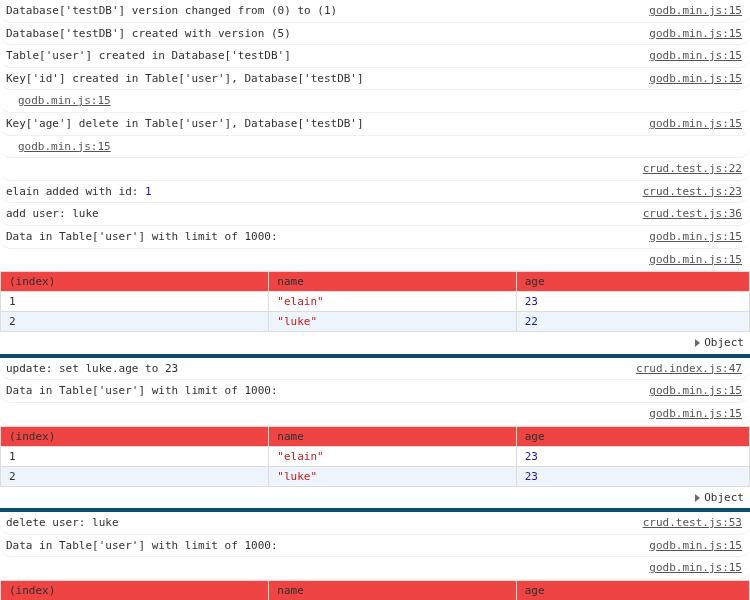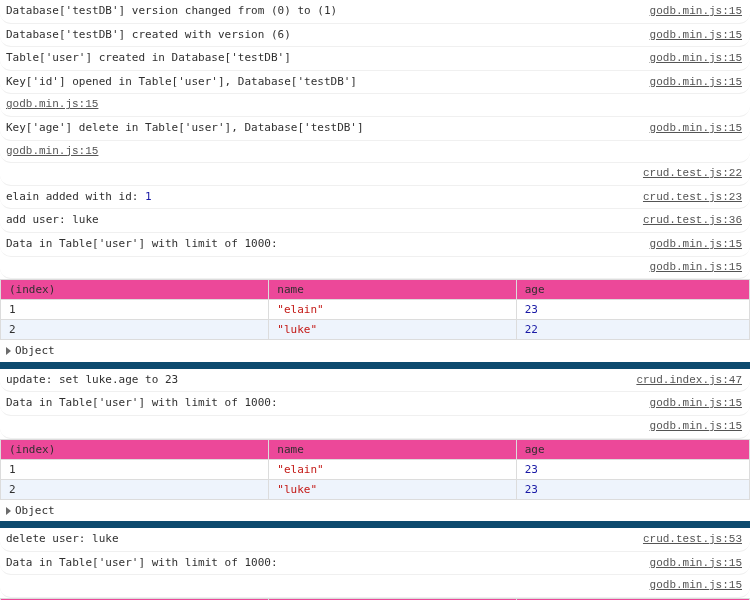--- a/index.html
+++ b/index.html
@@ -20,82 +20,83 @@
     line-height: 1.6;
     min-height: 15px;
     border-radius: 11px;
   }
   .msg { white-space: pre; }
   .source {
     color: #545454;
     text-decoration: underline;
     cursor: pointer;
     white-space: nowrap;
-    font-family: Liberation Mono, monospace;
+    margin-left: 12px;
   }
   .num { color: #1a1aa6; }
 
   .tbl {
     width: 100%;
     border-collapse: collapse;
     table-layout: fixed;
   }
   .tbl th, .tbl td {
     text-align: left;
     padding: 3px 8px;
     border: 1px solid #dcdcdc;
     font-weight: normal;
     font-family: inherit;
     font-size: 11px;
   }
   .tbl thead th {
-    background: #ec4899;
+    background: #ef4444;
     color: #303030;
   }
   .tbl tbody tr.even td { background: #ffffff; }
   .tbl tbody tr.odd  td { background: #eef4fc; }
   .tbl .c0 { width: 36%; }
   .tbl .c1 { width: 33%; }
   .tbl .c2 { width: 31%; }
   .str { color: #c41a16; }
   .val { color: #1a1aa6; }
 
   .obj-row {
     padding: 2px 6px;
-    border-bottom: 7px solid #0c4a6e;
+    border-bottom: 4px solid #0c4a6e;
     line-height: 1.6;
     color: #303030;
+    text-align: right;
   }
   .caret {
     display: inline-block;
     width: 0; height: 0;
     border-top: 4px solid transparent;
     border-bottom: 4px solid transparent;
     border-left: 5px solid #6b6b6b;
     margin-right: 4px;
     vertical-align: middle;
   }
 </style>
 </head>
 <body>
 
 <div class="console-line">
   <span class="msg">Database['testDB'] version changed from (0) to (1)</span>
   <span class="source">godb.min.js:15</span>
 </div>
 <div class="console-line">
-  <span class="msg">Database['testDB'] created with version (6)</span>
+  <span class="msg">Database['testDB'] created with version (5)</span>
   <span class="source">godb.min.js:15</span>
 </div>
 <div class="console-line">
   <span class="msg">Table['user'] created in Database['testDB']</span>
   <span class="source">godb.min.js:15</span>
 </div>
 <div class="console-line">
-  <span class="msg">Key['id'] opened in Table['user'], Database['testDB']</span>
+  <span class="msg">Key['id'] created in Table['user'], Database['testDB']</span>
   <span class="source">godb.min.js:15</span>
 </div>
 <div class="console-line">
   <span class="source">godb.min.js:15</span>
 </div>
 <div class="console-line">
   <span class="msg">Key['age'] delete in Table['user'], Database['testDB']</span>
   <span class="source">godb.min.js:15</span>
 </div>
 <div class="console-line">

